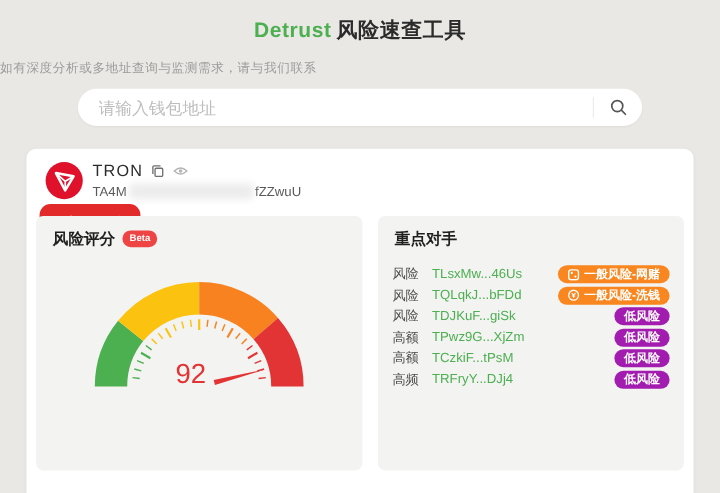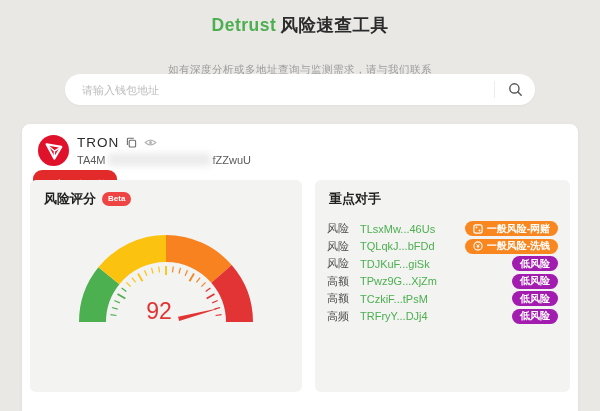--- a/index.html
+++ b/index.html
@@ -9,33 +9,33 @@
     background:#e9e8e5;
     position:relative;
   }
   
   .page-title {
     text-align:center; padding-top:13px;
     font-size:17.5px; font-weight:bold; color:#2b2b2b; letter-spacing:.5px;
   }
   .page-title .brand { color:#4caf50; margin-right:4px; }
   .page-subtitle {
-    text-align:center; margin-top:26px;
+    text-align:left; margin-top:13px;
     font-size:10.5px; color:#9b9b9b; letter-spacing:.5px;
   }
   
   .search-wrap {
     position:absolute; left:65px; top:74px; width:470px; height:31px;
     background:#fff; border-radius:17px;
     display:flex; align-items:center;
     box-shadow:0 1px 2px rgba(0,0,0,.04);
   }
   .search-input {
     flex:1; border:none; outline:none; background:transparent;
-    padding:0 14px 0 17px; font-size:11px; color:#333;
+    padding:0 14px 0 17px; font-size:14px; color:#333;
     font-family:inherit;
   }
   .search-input::placeholder { color:#bdbdbd; }
   .search-divider { width:1px; height:17px; background:#ececec; }
   .search-btn {
     width:40px; height:31px; border:none; background:transparent; cursor:pointer;
     display:flex; align-items:center; justify-content:center; border-radius:0 17px 17px 0;
   }
   
   .card {

